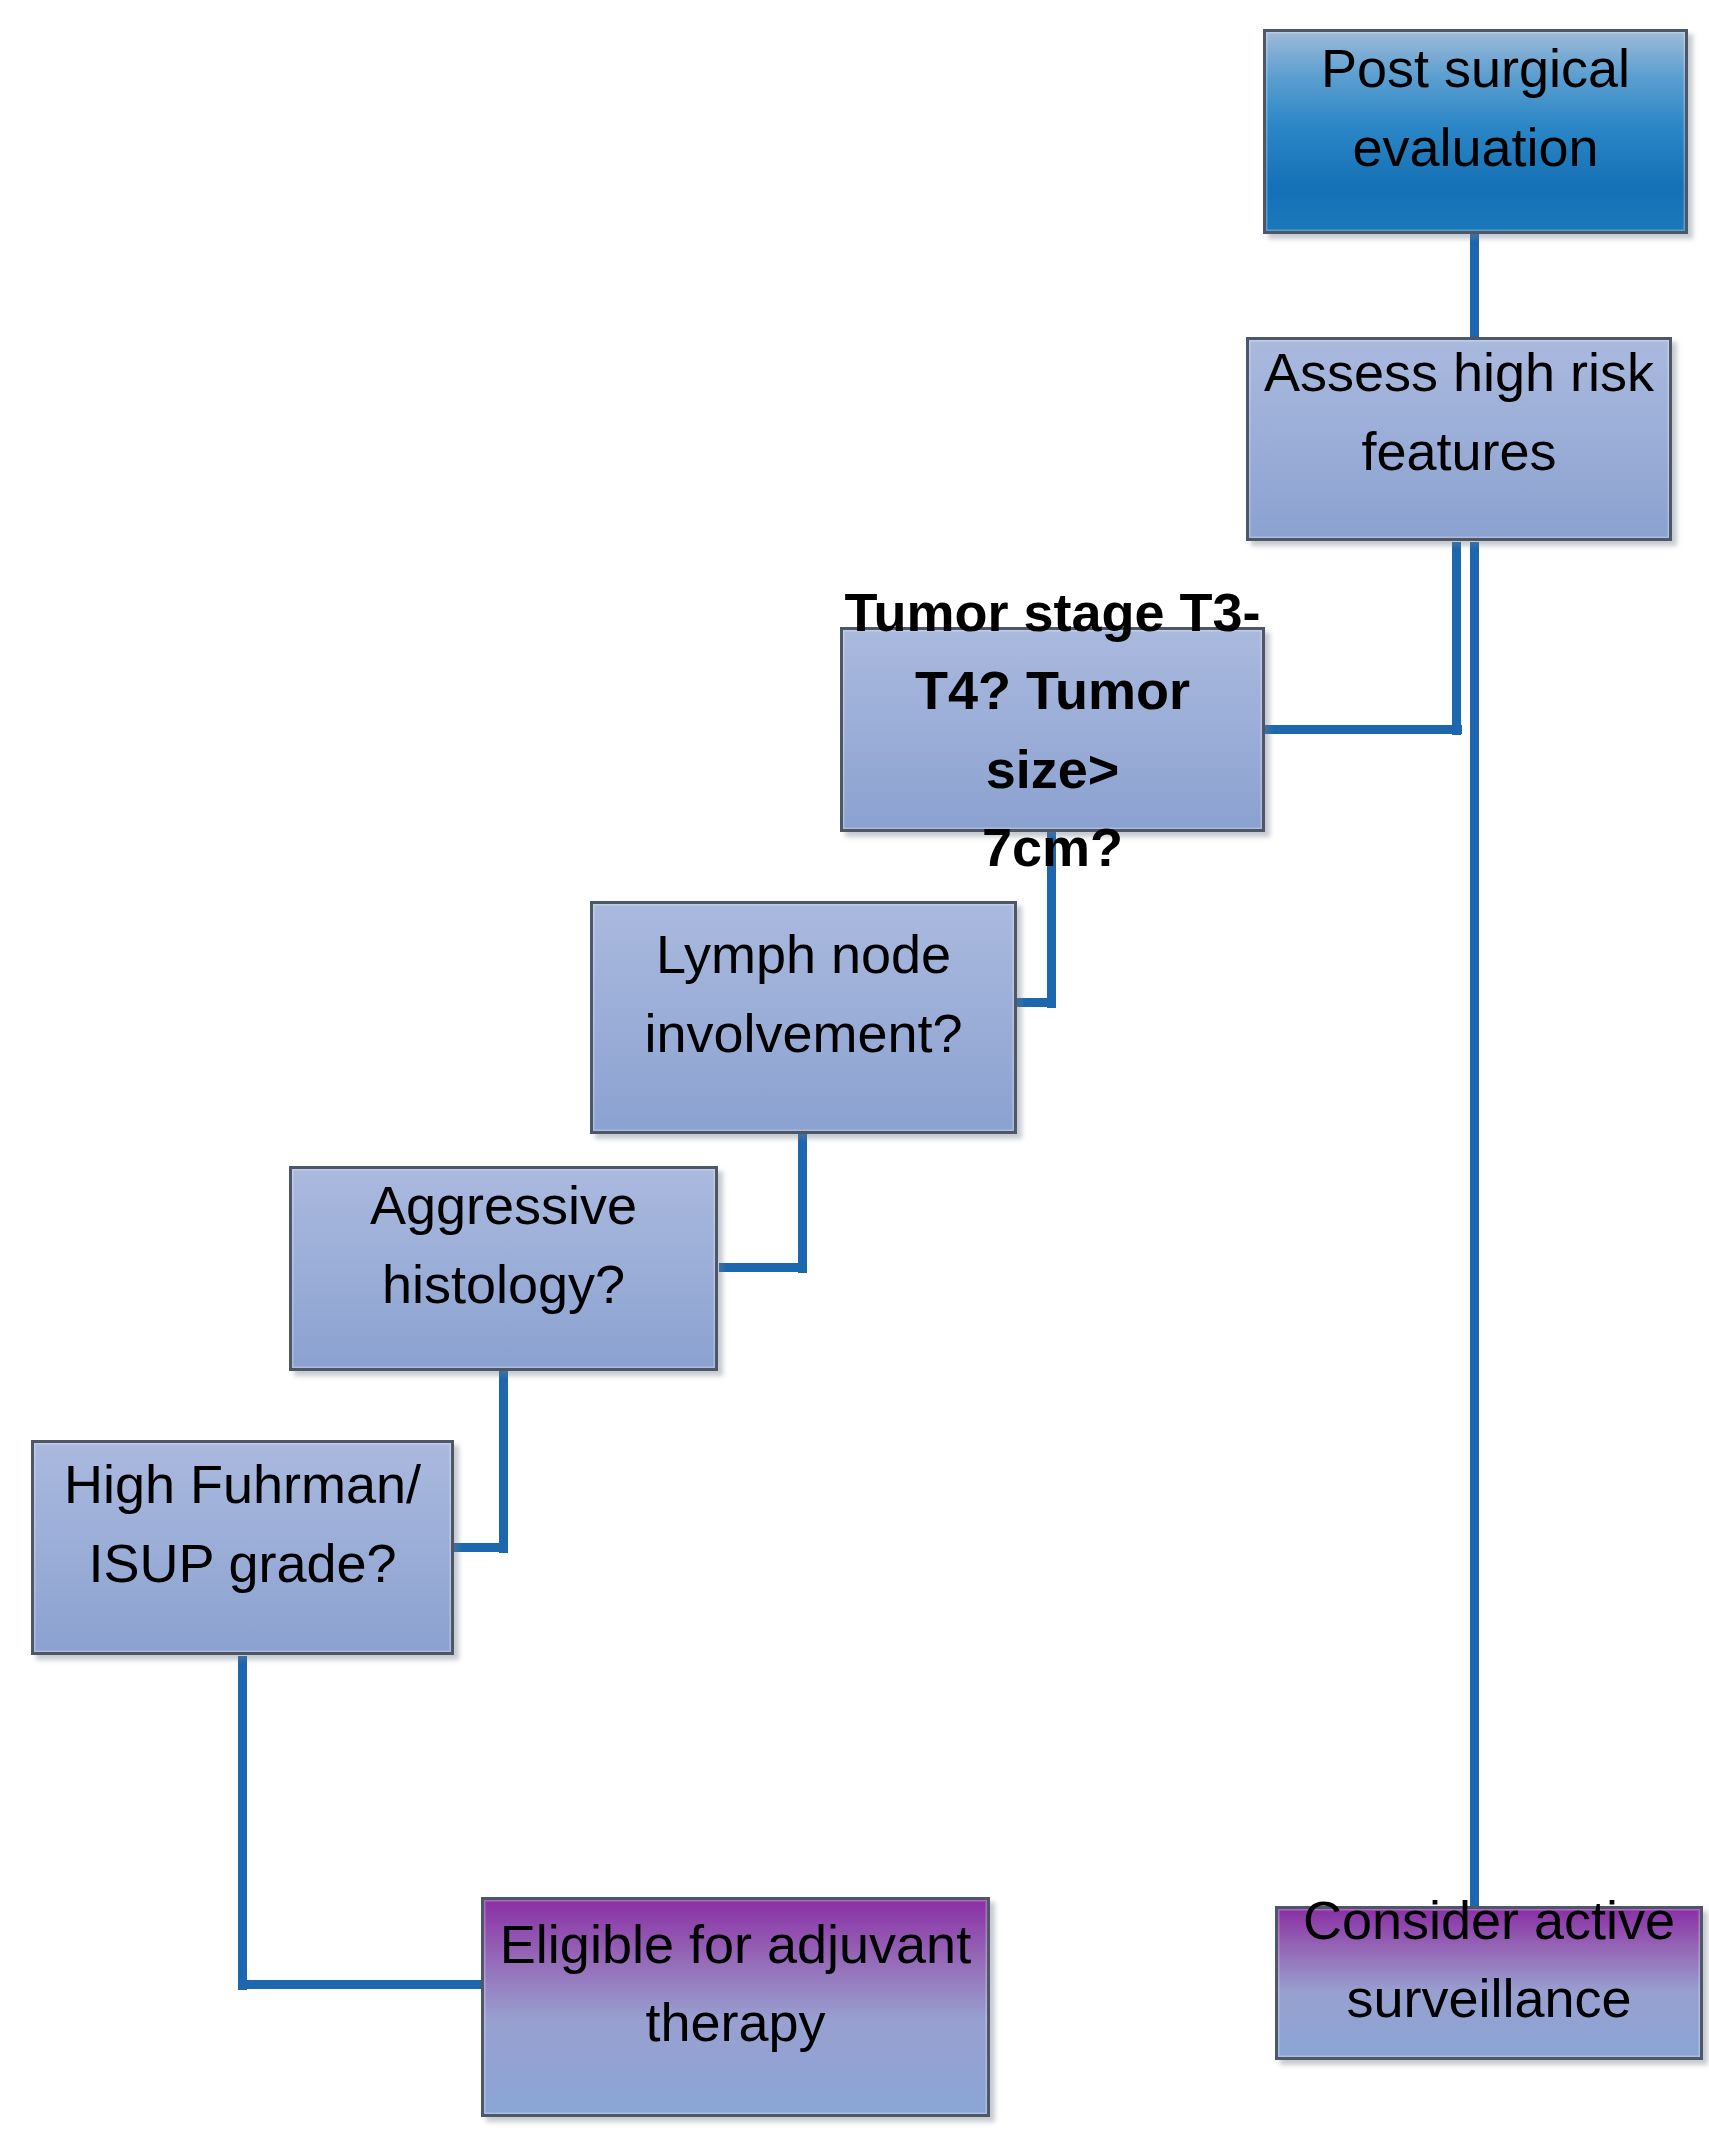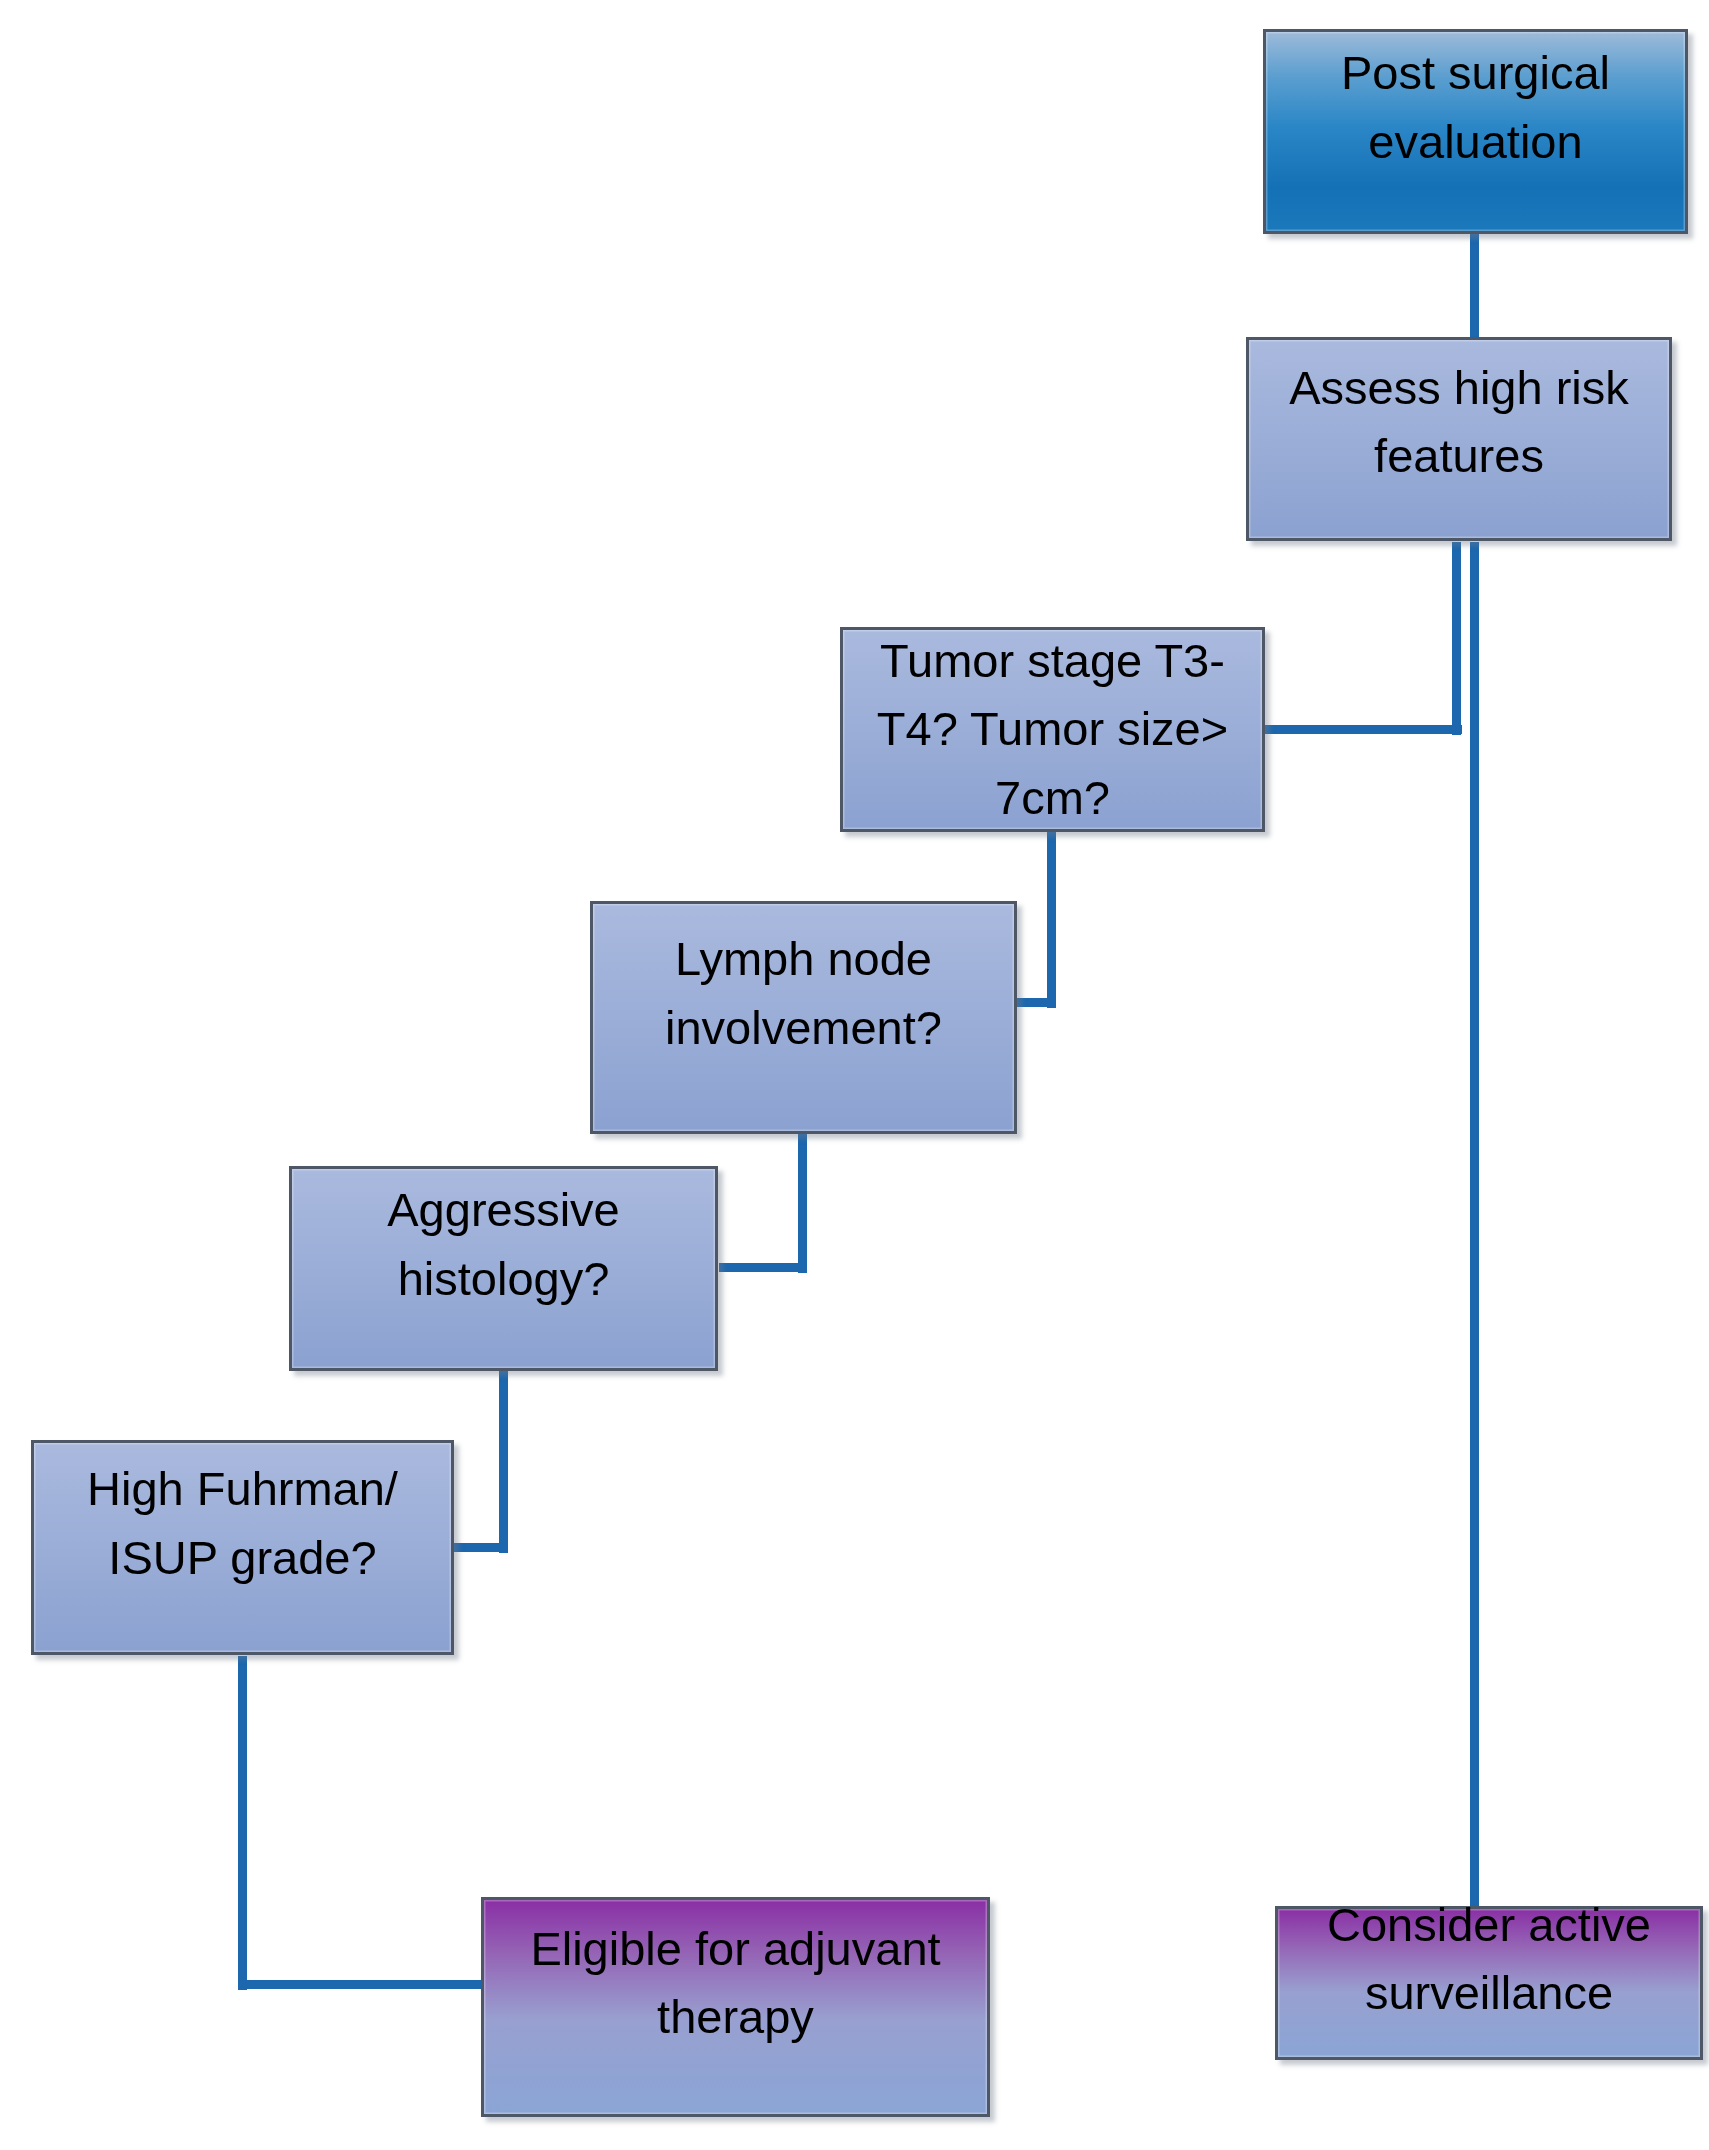--- a/index.html
+++ b/index.html
@@ -16,27 +16,27 @@
     box-sizing:border-box;
     border:3.9px solid #4d5765;
     display:flex;
     flex-direction:column;
     align-items:center;
     justify-content:center;
     text-align:center;
     box-shadow:4.6px 5.4px 4.6px rgba(115,125,140,0.40), inset 0 0 0 1.5px rgba(255,255,255,0.28);
   }
   .node .lbl{
-    font-size:47px;
+    font-size:54px;
     line-height:1.45;
     color:#000000;
     white-space:pre-line;
   }
   .bias{padding-bottom:48px;}
-  .tight{padding-bottom:0;}
+  .tight{padding-bottom:0;font-weight:bold;}
   .start{
     background:linear-gradient(180deg,#9dbad9 0%, #5c9fd0 22%, #2a86c6 48%, #1571b5 78%, #1a78bb 100%);
   }
   .q{
     background:linear-gradient(180deg,#aab9de 0%, #9cafd8 45%, #8ba1d0 100%);
   }
   .outcome{
     background:linear-gradient(180deg,#8a2fa5 0%, #9566b6 26%, #98a0d0 56%, #8aa5d5 100%);
   }
   .conn{

